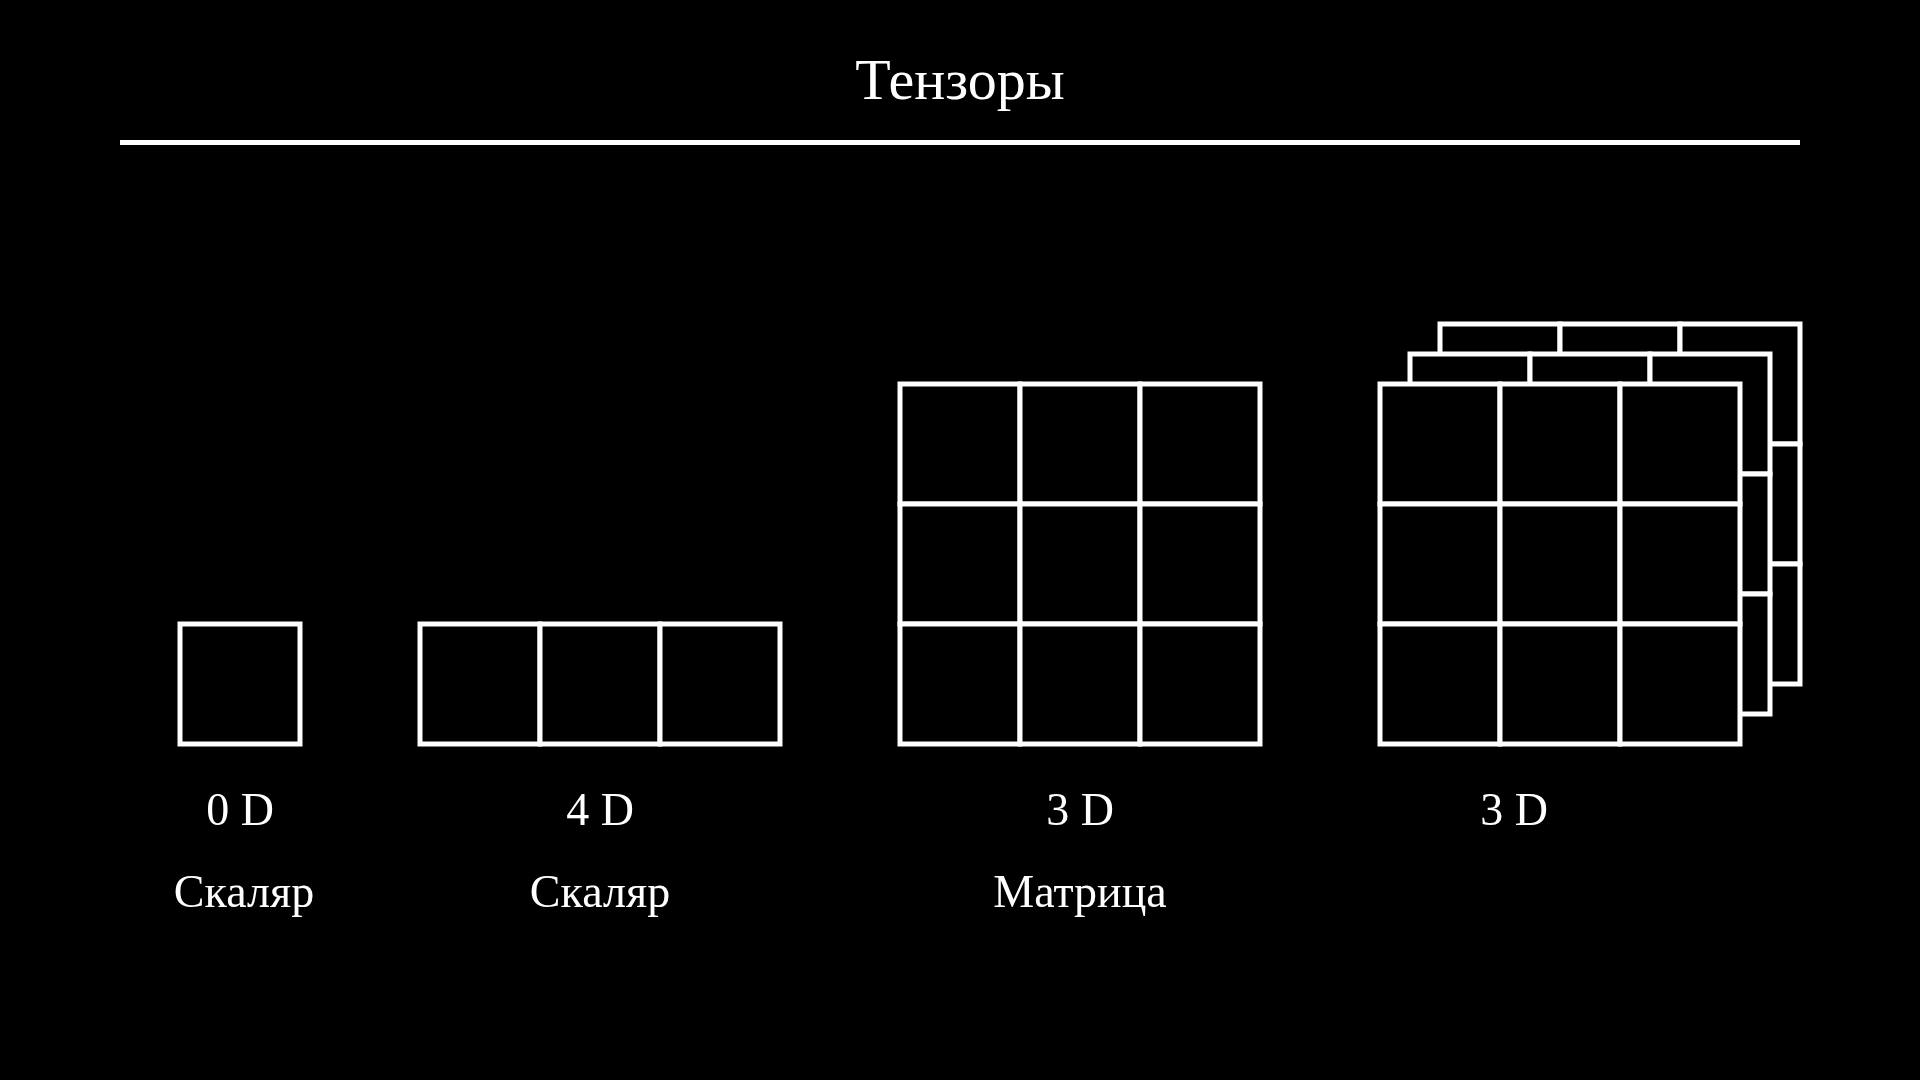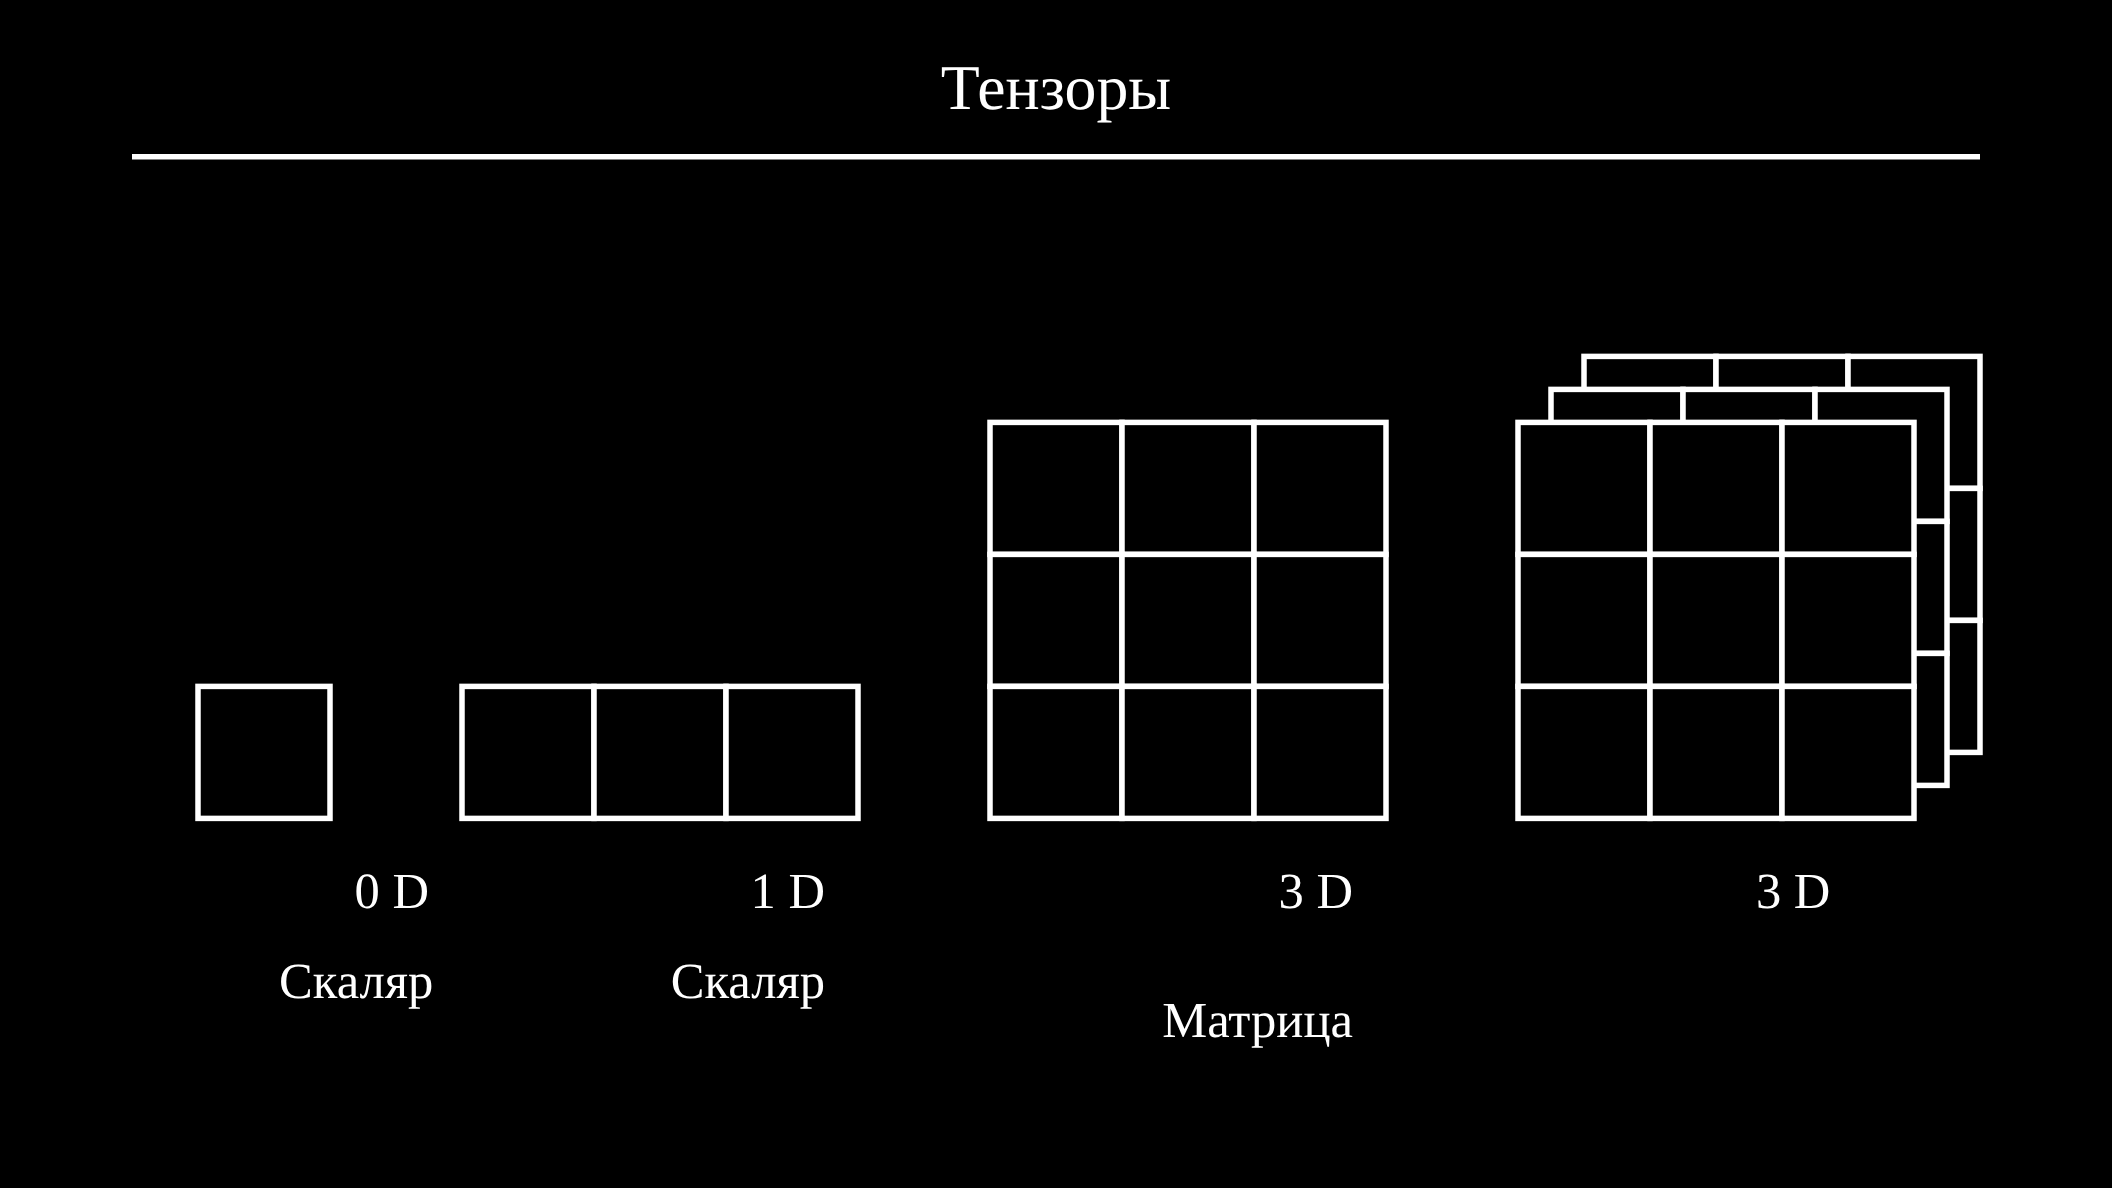--- a/index.html
+++ b/index.html
@@ -2,21 +2,21 @@
 <html><head>
 <meta charset="utf-8">
 <style>
   html, body { margin: 0; padding: 0; background: #000; }
   body { width: 1920px; height: 1080px; position: relative; overflow: hidden;
          font-family: "Liberation Serif", "DejaVu Serif", serif; color: #fff; }
   .title { position: absolute; left: 0; width: 1920px; top: 40px; text-align: center;
            font-size: 58px; line-height: 80px; }
   .rule { position: absolute; left: 120px; top: 140px; width: 1680px; height: 5px; background: #fff; }
   svg.diagram { position: absolute; left: 0; top: 0; }
-  .lbl { position: absolute; width: 300px; text-align: right; font-size: 46px; line-height: 56px; }
+  .lbl { position: absolute; width: 300px; text-align: center; font-size: 46px; line-height: 56px; }
 </style>
 </head>
 <body>
 
 <div class="title">Тензоры</div>
 <div class="rule"></div>
 
 <svg class="diagram" width="1920" height="1080">
     <g>
       <rect x="180" y="624" width="120" height="120" fill="#000000" stroke="#ffffff" stroke-width="5"></rect>
@@ -63,18 +63,18 @@
       <rect x="1500" y="504" width="120" height="120" fill="#000000" stroke="#ffffff" stroke-width="5"></rect>
       <rect x="1620" y="504" width="120" height="120" fill="#000000" stroke="#ffffff" stroke-width="5"></rect>
       <rect x="1380" y="624" width="120" height="120" fill="#000000" stroke="#ffffff" stroke-width="5"></rect>
       <rect x="1500" y="624" width="120" height="120" fill="#000000" stroke="#ffffff" stroke-width="5"></rect>
       <rect x="1620" y="624" width="120" height="120" fill="#000000" stroke="#ffffff" stroke-width="5"></rect>
     </g>
   </svg>
 
 <div class="lbl" style="left:90px; top:782px;">0 D</div>
 <div class="lbl" style="left:94px; top:864px;">Скаляр</div>
-<div class="lbl" style="left:450px; top:782px;">1 D</div>
+<div class="lbl" style="left:450px; top:782px;">4 D</div>
 <div class="lbl" style="left:450px; top:864px;">Скаляр</div>
 <div class="lbl" style="left:930px; top:782px;">3 D</div>
-<div class="lbl" style="left:930px; top:864px;margin-top:36px;">Матрица</div>
+<div class="lbl" style="left:930px; top:864px;">Матрица</div>
 <div class="lbl" style="left:1364px; top:782px;">3 D</div>
 <div class="lbl" style="left:1410px; top:864px;"></div>
 
 </body></html>

